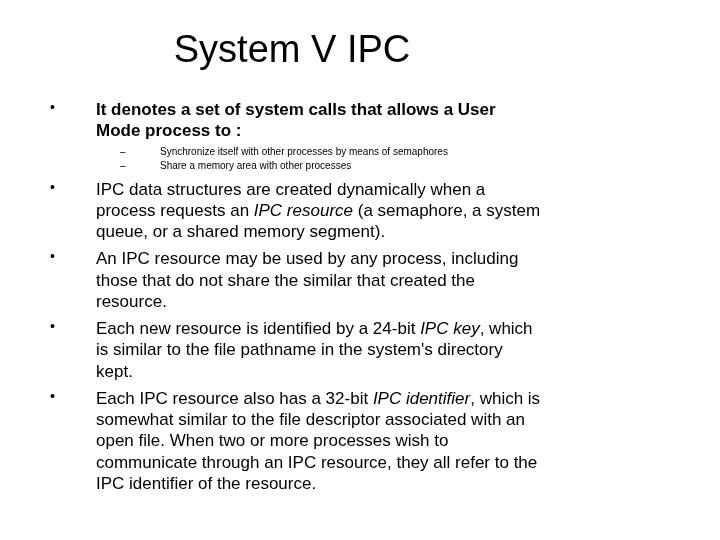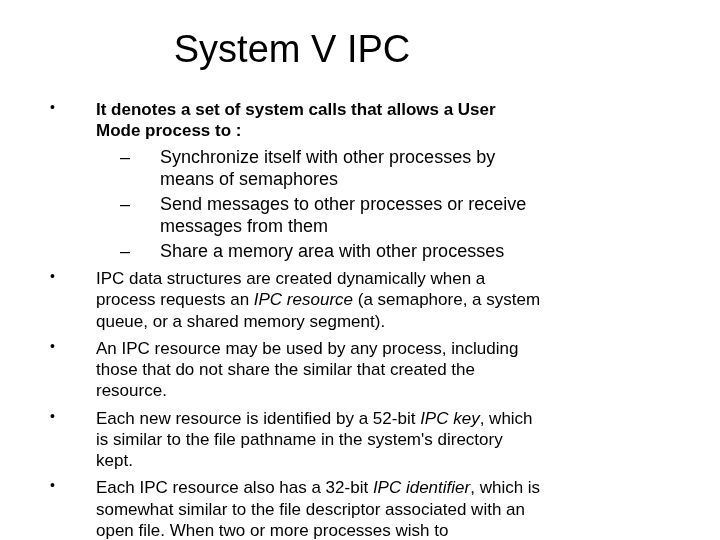--- a/index.html
+++ b/index.html
@@ -46,21 +46,21 @@
     font-weight: bold;
   }
   ul.sub {
     list-style: none;
     margin: 4px 0 6px 0;
     padding: 0;
   }
   ul.sub > li {
     position: relative;
     padding-left: 64px;
-    font-size: 18px;
+    font-size: 10px;
     line-height: 1.25;
     margin-bottom: 2px;
     font-weight: normal;
   }
   ul.sub > li::before {
     content: "–";
     position: absolute;
     left: 24px;
     top: 0;
   }
@@ -71,36 +71,35 @@
 
 <div class="slide">
   <h1 class="title">System V IPC</h1>
 
   <ul class="top">
 
     <li class="bold">
       <span class="text">It denotes a set of system calls that allows a User Mode process to :</span>
       <ul class="sub">
         <li>Synchronize itself with other processes by means of semaphores</li>
-        <li>Send messages to other processes or receive messages from them</li>
         <li>Share a memory area with other processes</li>
       </ul>
     </li>
 
     <li>
       <span>IPC data structures are created dynamically when a process requests an </span><span class="i">IPC resource</span><span> (a semaphore, a system queue, or a shared memory segment).</span>
     </li>
 
 
     <li>
       <span>An IPC resource may be used by any process, including those that do not share the similar that created the resource.</span>
     </li>
 
     <li>
-      <span>Each new resource is identified by a 52-bit </span><span class="i">IPC key</span><span>, which is similar to the file pathname in the system's directory kept.</span>
+      <span>Each new resource is identified by a 24-bit </span><span class="i">IPC key</span><span>, which is similar to the file pathname in the system's directory kept.</span>
     </li>
 
     <li>
       <span>Each IPC resource also has a 32-bit </span><span class="i">IPC identifier</span><span>, which is somewhat similar to the file descriptor associated with an open file. When two or more processes wish to communicate through an IPC resource, they all refer to the IPC identifier of the resource.</span>
     </li>
 
   </ul>
 </div>
 
 </body></html>

